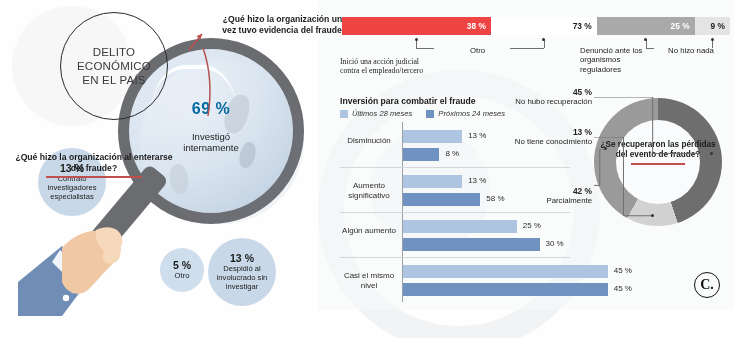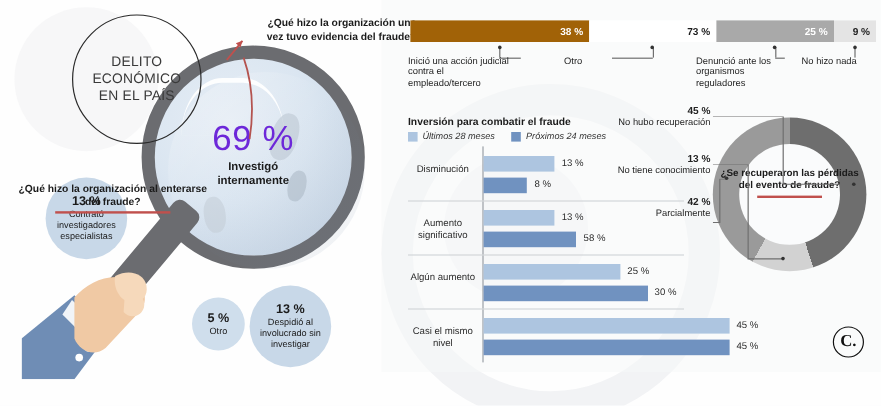--- a/index.html
+++ b/index.html
@@ -47,22 +47,22 @@
     position:absolute;left:11px;top:11px;width:164px;height:164px;border-radius:50%;
     background:linear-gradient(135deg, rgba(255,255,255,.30) 0%, rgba(255,255,255,0) 45%, rgba(120,140,165,.14) 100%);
   }
   .print{position:absolute;border-radius:46%;background:#b9c4cf;opacity:.55;}
   .p1{left:108px;top:56px;width:22px;height:40px;transform:rotate(18deg);}
   .p2{left:122px;top:104px;width:15px;height:26px;transform:rotate(14deg);background:#aab6c3;}
   .p3{left:52px;top:126px;width:18px;height:30px;transform:rotate(-8deg);background:#c3ccd6;}
   .mag-num{
     position:absolute;left:0;top:62px;width:186px;text-align:center;z-index:3;
   }
-  .mag-num .big{font-size:29px;font-weight:normal;color:#6d28d9;letter-spacing:.5px;}
-  .mag-num .sub{font-size:9.5px;font-weight:bold;color:#1b1b1b;line-height:11px;margin-top:1px;}
+  .mag-num .big{font-size:16px;font-weight:bold;color:#0369a1;letter-spacing:.5px;}
+  .mag-num .sub{font-size:9.5px;font-weight:normal;color:#1b1b1b;line-height:11px;margin-top:13px;}
   .mag-handle{
     position:absolute;left:28px;top:134px;width:26px;height:96px;background:#6b6c70;
     border-radius:7px;transform:rotate(40deg);transform-origin:top center;z-index:2;
   }
 
   
   .hand{position:absolute;left:18px;top:198px;width:150px;height:118px;z-index:5;}
 
   
   .q{position:absolute;font-size:8.6px;font-weight:bold;color:#1b1b1b;line-height:10.5px;z-index:7;}
@@ -197,37 +197,37 @@
   <div class="bub" id="bub-2">
     <div class="v">5 %</div>
     <div class="t">Otro</div>
   </div>
   <div class="bub" id="bub-3">
     <div class="v">13 %</div>
     <div class="t">Despidió al involucrado sin investigar</div>
   </div>
 
   <div class="stack" id="stacked-bar">
-      <div class="seg" style="width: 38.3838%; background: #a16207; color: rgb(255, 255, 255);">
+      <div class="seg" style="width: 38.3838%; background: #ef4444; color: rgb(255, 255, 255);">
         <span>38 %</span>
       </div>
       <div class="seg" style="width: 27.2727%; background: rgb(255, 255, 255); color: rgb(27, 27, 27);">
         <span>73 %</span>
       </div>
       <div class="seg" style="width: 25.2525%; background: rgb(169, 169, 169); color: rgb(255, 255, 255);">
         <span>25 %</span>
       </div>
       <div class="seg" style="width: 9.09091%; background: rgb(228, 228, 228); color: rgb(27, 27, 27);">
         <span>9 %</span>
       </div>
     </div>
   <div id="stack-callouts">
       <div class="tick" style="left: 414.965px; top: 38px;"></div>
       <div class="leader" style="left: 416.465px; top: 39px; width: 1px; height: 9px;"></div>
-      <div class="cl" style="left: 340px; top: 46px; width: 92px;">Inició una acción judicial contra el empleado/tercero</div>
+      <div class="cl" style="left: 340px; top: 57px; width: 92px; font-family: Liberation Serif, serif;">Inició una acción judicial contra el empleado/tercero</div>
       <div class="leader" style="left: 416.465px; top: 48px; width: 17.5354px; height: 1px;"></div>
       <div class="tick" style="left: 542.338px; top: 38px;"></div>
       <div class="leader" style="left: 543.838px; top: 39px; width: 1px; height: 9px;"></div>
       <div class="cl" style="left: 470px; top: 46px; width: 60px;">Otro</div>
       <div class="leader" style="left: 510px; top: 48px; width: 33.8384px; height: 1px;"></div>
       <div class="tick" style="left: 644.237px; top: 38px;"></div>
       <div class="leader" style="left: 645.737px; top: 39px; width: 1px; height: 9px;"></div>
       <div class="cl" style="left: 580px; top: 46px; width: 72px;">Denunció ante los organismos reguladores</div>
       <div class="leader" style="left: 645.737px; top: 48px; width: 8.26263px; height: 1px;"></div>
       <div class="tick" style="left: 710.864px; top: 38px;"></div>
@@ -293,20 +293,20 @@
       <div class="dl" style="left: 496px; top: 88px; width: 96px;"><b>45 %</b><div>No hubo recuperación</div></div>
       <svg style="position:absolute;left:594px;top:97px;width:119.33517039213746px;height:58.552538887827524px;z-index:8;">
         <path d="M0 0 L58.66758519606873 0 L58.66758519606873 56.552538887827524 L117.33517039213746 56.552538887827524" stroke="#6f6f6f" stroke-width="1" fill="none"></path>
       </svg>
       <div class="tick" style="left: 651.418px; top: 214.26px;"></div>
       <div class="dl" style="left: 496px; top: 128px; width: 96px;"><b>13 %</b><div>No tiene conocimiento</div></div>
       <svg style="position:absolute;left:594px;top:137px;width:60.91815108080027px;height:80.76034608856634px;z-index:8;">
         <path d="M0 0 L29.459075540400136 0 L29.459075540400136 78.76034608856634 L58.91815108080027 78.76034608856634" stroke="#6f6f6f" stroke-width="1" fill="none"></path>
       </svg>
       <div class="tick" style="left: 604.197px; top: 147.071px;"></div>
-      <div class="dl" style="left: 496px; top: 164px; width: 96px;"><b>42 %</b><div>Parcialmente</div></div>
+      <div class="dl" style="left: 496px; top: 187px; width: 96px;"><b>42 %</b><div>Parcialmente</div></div>
       <svg style="position:absolute;left:594px;top:148.5707460930978px;width:13.6965092990539px;height:38.429253906902204px;z-index:8;">
         <path d="M0 36.429253906902204 L5.84825464952695 36.429253906902204 L5.84825464952695 0 L11.6965092990539 0" stroke="#6f6f6f" stroke-width="1" fill="none"></path>
       </svg>
     </div>
 
   <div class="logo">C.</div>
 </div>
 
 </body></html>

